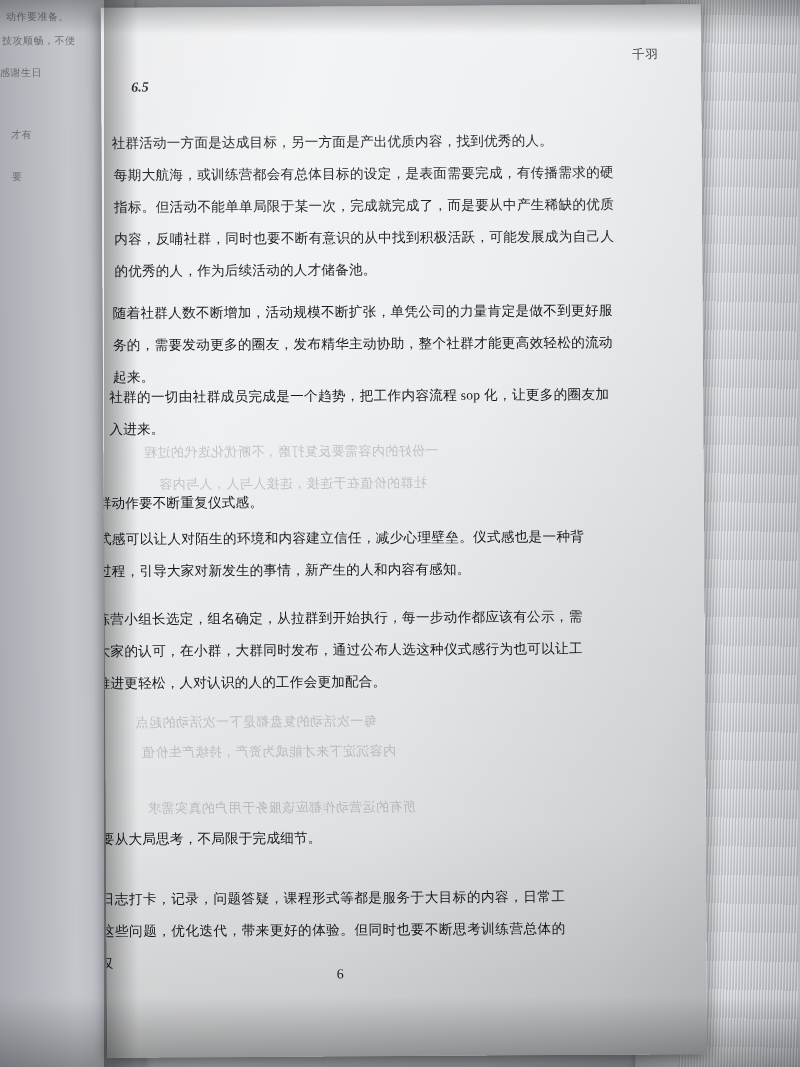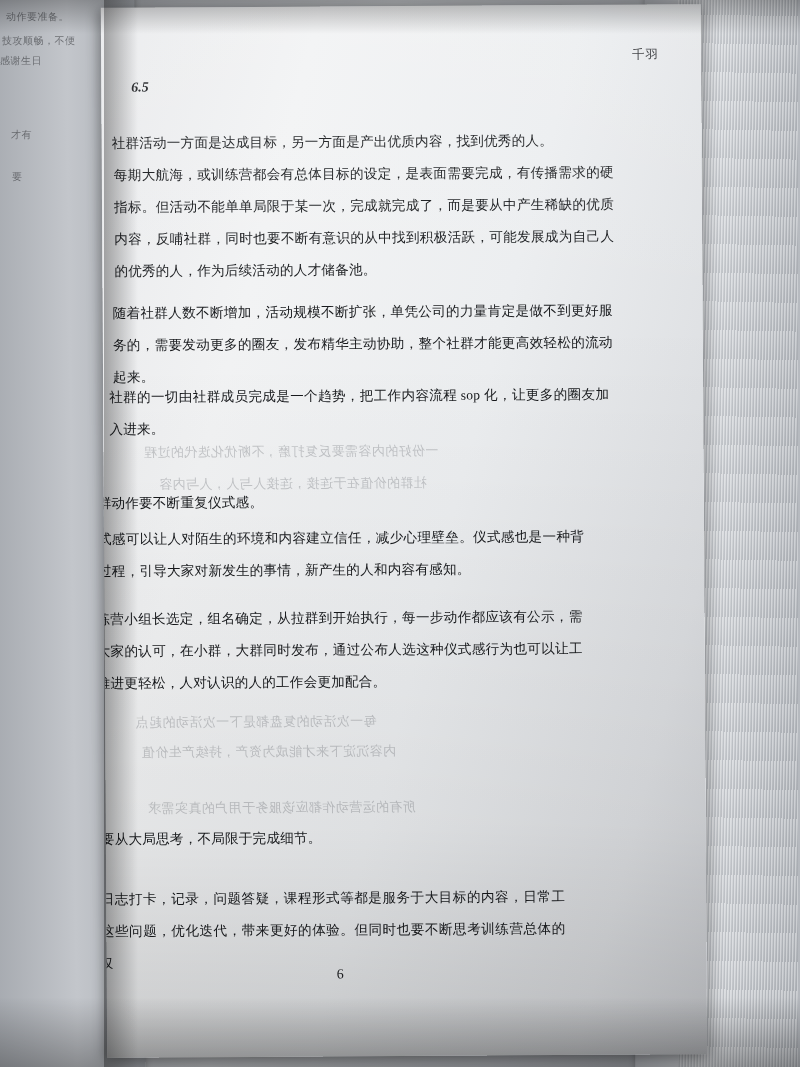--- a/index.html
+++ b/index.html
@@ -185,21 +185,21 @@
 
 <div id="page">
 
   <div class="bg-stack"></div>
   <div class="under-sheet under-left"></div>
   <div class="under-sheet under-right"></div>
   <div class="edge-lines"></div>
 
   <div class="ghost-scrap" style="left:6px; top:10px;">动作要准备。</div>
   <div class="ghost-scrap" style="left:2px; top:34px;">技攻顺畅，不便</div>
-  <div class="ghost-scrap" style="left:0px; top:54px;">感谢生日</div>
+  <div class="ghost-scrap" style="left:0px; top:66px;">感谢生日</div>
   <div class="ghost-scrap" style="left:11px; top:128px;">才有</div>
   <div class="ghost-scrap" style="left:12px; top:170px;">要</div>
 
   <div class="sheet">
 
     <div class="bleed" style="left:40px; top:430px;">一份好的内容需要反复打磨，不断优化迭代的过程</div>
     <div class="bleed" style="left:55px; top:462px;">社群的价值在于连接，连接人与人，人与内容</div>
     <div class="bleed" style="left:30px; top:700px;">每一次活动的复盘都是下一次活动的起点</div>
     <div class="bleed" style="left:36px; top:730px;">内容沉淀下来才能成为资产，持续产生价值</div>
     <div class="bleed" style="left:42px; top:786px;">所有的运营动作都应该服务于用户的真实需求</div>

